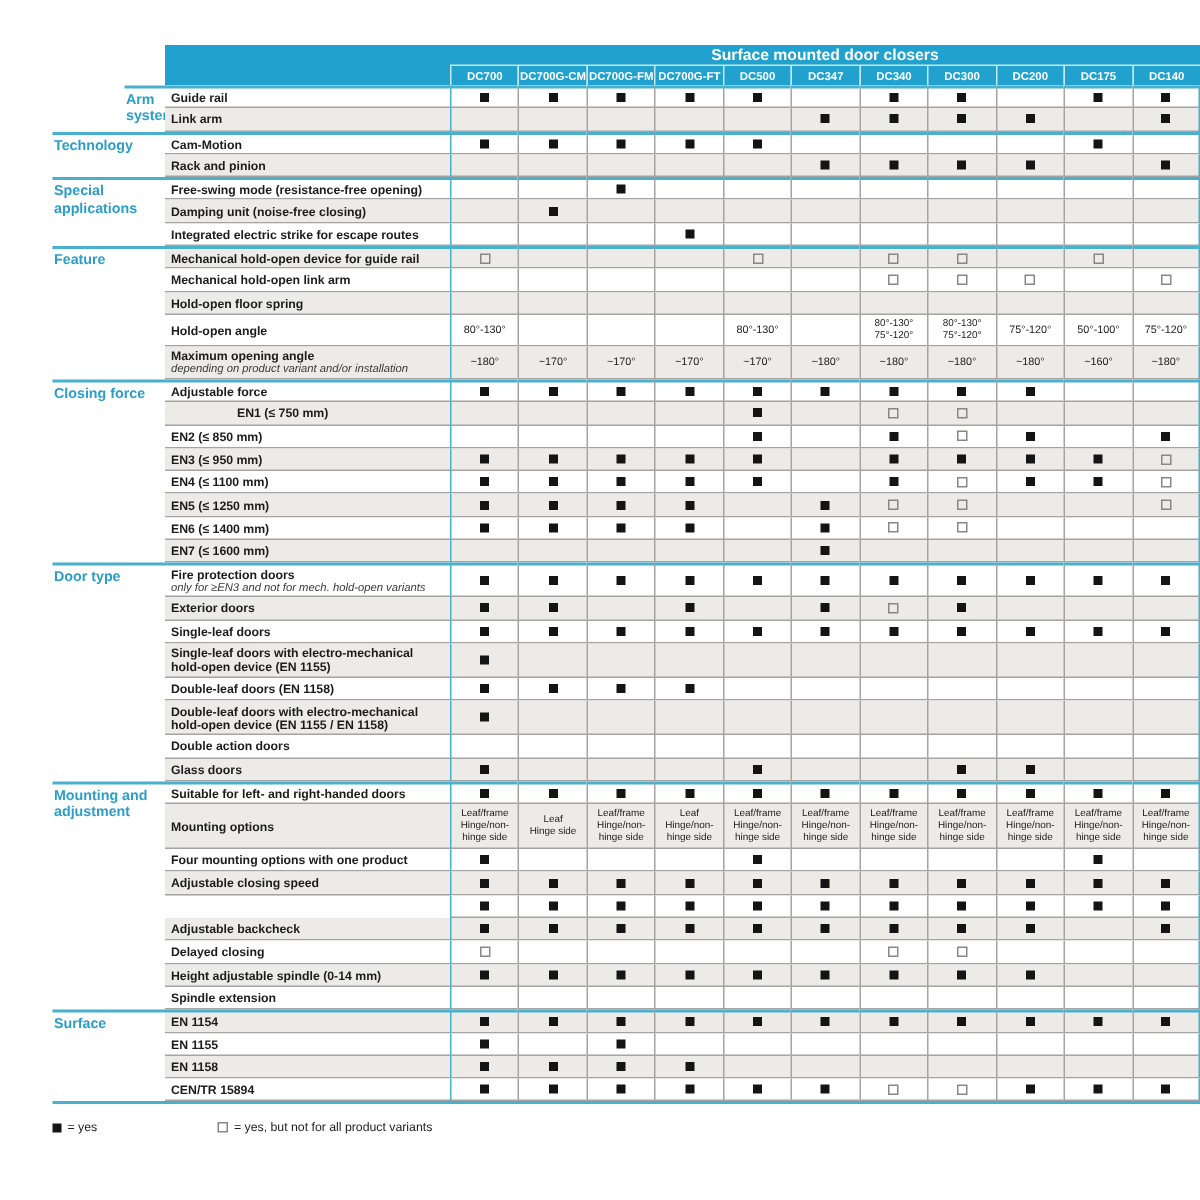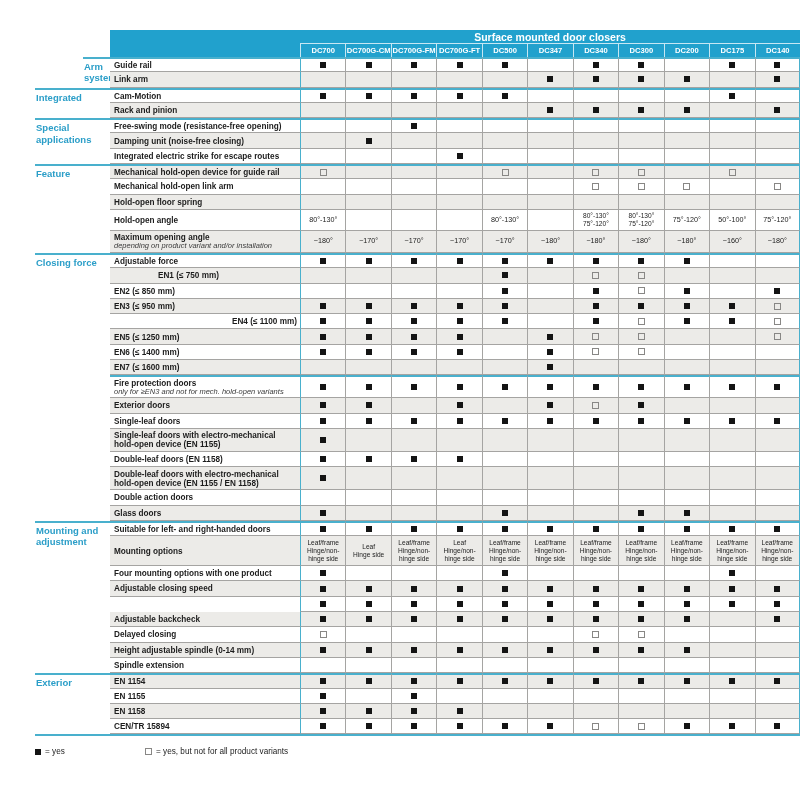--- a/index.html
+++ b/index.html
@@ -77,21 +77,21 @@
       <div class="dcell g" style="grid-area: 4 / 4;"></div>
       <div class="dcell g" style="grid-area: 4 / 5;"></div>
       <div class="dcell g" style="grid-area: 4 / 6;"></div>
       <div class="dcell g" style="grid-area: 4 / 7;"></div>
       <div class="dcell g" style="grid-area: 4 / 8;"><span class="sq"></span></div>
       <div class="dcell g" style="grid-area: 4 / 9;"><span class="sq"></span></div>
       <div class="dcell g" style="grid-area: 4 / 10;"><span class="sq"></span></div>
       <div class="dcell g" style="grid-area: 4 / 11;"><span class="sq"></span></div>
       <div class="dcell g" style="grid-area: 4 / 12;"></div>
       <div class="dcell g last" style="grid-area: 4 / 13;"><span class="sq"></span></div>
-      <div class="gcell gtop" style="grid-area: 5 / 1 / span 2;">Integrated</div>
+      <div class="gcell gtop" style="grid-area: 5 / 1 / span 2;">Technology</div>
       <div class="lcell w gtop" style="grid-area: 5 / 2;">
         <span>Cam-Motion</span>
       </div>
       <div class="dcell w gtop first" style="grid-area: 5 / 3;"><span class="sq"></span></div>
       <div class="dcell w gtop" style="grid-area: 5 / 4;"><span class="sq"></span></div>
       <div class="dcell w gtop" style="grid-area: 5 / 5;"><span class="sq"></span></div>
       <div class="dcell w gtop" style="grid-area: 5 / 6;"><span class="sq"></span></div>
       <div class="dcell w gtop" style="grid-area: 5 / 7;"><span class="sq"></span></div>
       <div class="dcell w gtop" style="grid-area: 5 / 8;"></div>
       <div class="dcell w gtop" style="grid-area: 5 / 9;"></div>
@@ -280,21 +280,21 @@
       <div class="dcell g" style="grid-area: 18 / 4;"><span class="sq"></span></div>
       <div class="dcell g" style="grid-area: 18 / 5;"><span class="sq"></span></div>
       <div class="dcell g" style="grid-area: 18 / 6;"><span class="sq"></span></div>
       <div class="dcell g" style="grid-area: 18 / 7;"><span class="sq"></span></div>
       <div class="dcell g" style="grid-area: 18 / 8;"></div>
       <div class="dcell g" style="grid-area: 18 / 9;"><span class="sq"></span></div>
       <div class="dcell g" style="grid-area: 18 / 10;"><span class="sq"></span></div>
       <div class="dcell g" style="grid-area: 18 / 11;"><span class="sq"></span></div>
       <div class="dcell g" style="grid-area: 18 / 12;"><span class="sq"></span></div>
       <div class="dcell g last" style="grid-area: 18 / 13;"><span class="sqo"></span></div>
-      <div class="lcell w" style="grid-area: 19 / 2; align-items: flex-end;">
+      <div class="lcell w" style="grid-area: 19 / 2;">
         <span>EN4 (≤ 1100 mm)</span>
       </div>
       <div class="dcell w first" style="grid-area: 19 / 3;"><span class="sq"></span></div>
       <div class="dcell w" style="grid-area: 19 / 4;"><span class="sq"></span></div>
       <div class="dcell w" style="grid-area: 19 / 5;"><span class="sq"></span></div>
       <div class="dcell w" style="grid-area: 19 / 6;"><span class="sq"></span></div>
       <div class="dcell w" style="grid-area: 19 / 7;"><span class="sq"></span></div>
       <div class="dcell w" style="grid-area: 19 / 8;"></div>
       <div class="dcell w" style="grid-area: 19 / 9;"><span class="sq"></span></div>
       <div class="dcell w" style="grid-area: 19 / 10;"><span class="sqo"></span></div>
@@ -336,20 +336,21 @@
       <div class="dcell g" style="grid-area: 22 / 4;"></div>
       <div class="dcell g" style="grid-area: 22 / 5;"></div>
       <div class="dcell g" style="grid-area: 22 / 6;"></div>
       <div class="dcell g" style="grid-area: 22 / 7;"></div>
       <div class="dcell g" style="grid-area: 22 / 8;"><span class="sq"></span></div>
       <div class="dcell g" style="grid-area: 22 / 9;"></div>
       <div class="dcell g" style="grid-area: 22 / 10;"></div>
       <div class="dcell g" style="grid-area: 22 / 11;"></div>
       <div class="dcell g" style="grid-area: 22 / 12;"></div>
       <div class="dcell g last" style="grid-area: 22 / 13;"></div>
+      <div class="gcell gtop" style="grid-area: 23 / 1 / span 8;">Door type</div>
       <div class="lcell w gtop" style="grid-area: 23 / 2;">
         <span>Fire protection doors</span>
         <span class="lsub">only for ≥EN3 and not for mech. hold-open variants</span>
       </div>
       <div class="dcell w gtop first" style="grid-area: 23 / 3;"><span class="sq"></span></div>
       <div class="dcell w gtop" style="grid-area: 23 / 4;"><span class="sq"></span></div>
       <div class="dcell w gtop" style="grid-area: 23 / 5;"><span class="sq"></span></div>
       <div class="dcell w gtop" style="grid-area: 23 / 6;"><span class="sq"></span></div>
       <div class="dcell w gtop" style="grid-area: 23 / 7;"><span class="sq"></span></div>
       <div class="dcell w gtop" style="grid-area: 23 / 8;"><span class="sq"></span></div>
@@ -584,21 +585,21 @@
       <div class="dcell w" style="grid-area: 39 / 4;"></div>
       <div class="dcell w" style="grid-area: 39 / 5;"></div>
       <div class="dcell w" style="grid-area: 39 / 6;"></div>
       <div class="dcell w" style="grid-area: 39 / 7;"></div>
       <div class="dcell w" style="grid-area: 39 / 8;"></div>
       <div class="dcell w" style="grid-area: 39 / 9;"></div>
       <div class="dcell w" style="grid-area: 39 / 10;"></div>
       <div class="dcell w" style="grid-area: 39 / 11;"></div>
       <div class="dcell w" style="grid-area: 39 / 12;"></div>
       <div class="dcell w last" style="grid-area: 39 / 13;"></div>
-      <div class="gcell gtop" style="grid-area: 40 / 1 / span 4;">Exterior</div>
+      <div class="gcell gtop" style="grid-area: 40 / 1 / span 4;">Surface</div>
       <div class="lcell g gtop" style="grid-area: 40 / 2;">
         <span>EN 1154</span>
       </div>
       <div class="dcell g gtop first" style="grid-area: 40 / 3;"><span class="sq"></span></div>
       <div class="dcell g gtop" style="grid-area: 40 / 4;"><span class="sq"></span></div>
       <div class="dcell g gtop" style="grid-area: 40 / 5;"><span class="sq"></span></div>
       <div class="dcell g gtop" style="grid-area: 40 / 6;"><span class="sq"></span></div>
       <div class="dcell g gtop" style="grid-area: 40 / 7;"><span class="sq"></span></div>
       <div class="dcell g gtop" style="grid-area: 40 / 8;"><span class="sq"></span></div>
       <div class="dcell g gtop" style="grid-area: 40 / 9;"><span class="sq"></span></div>

